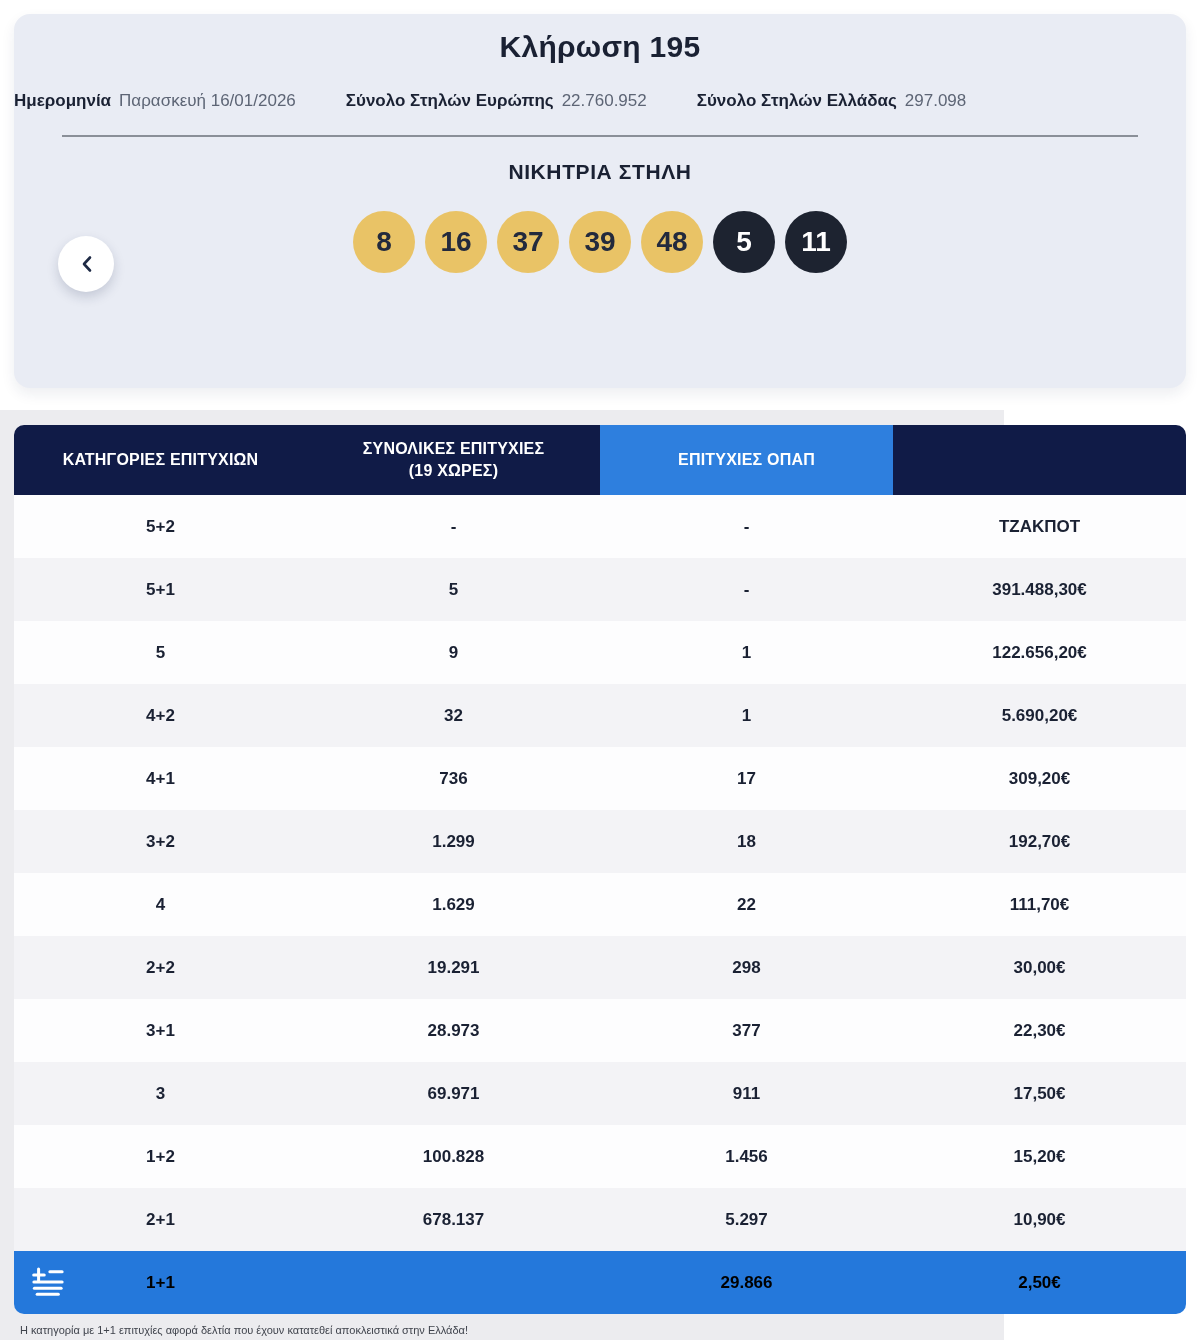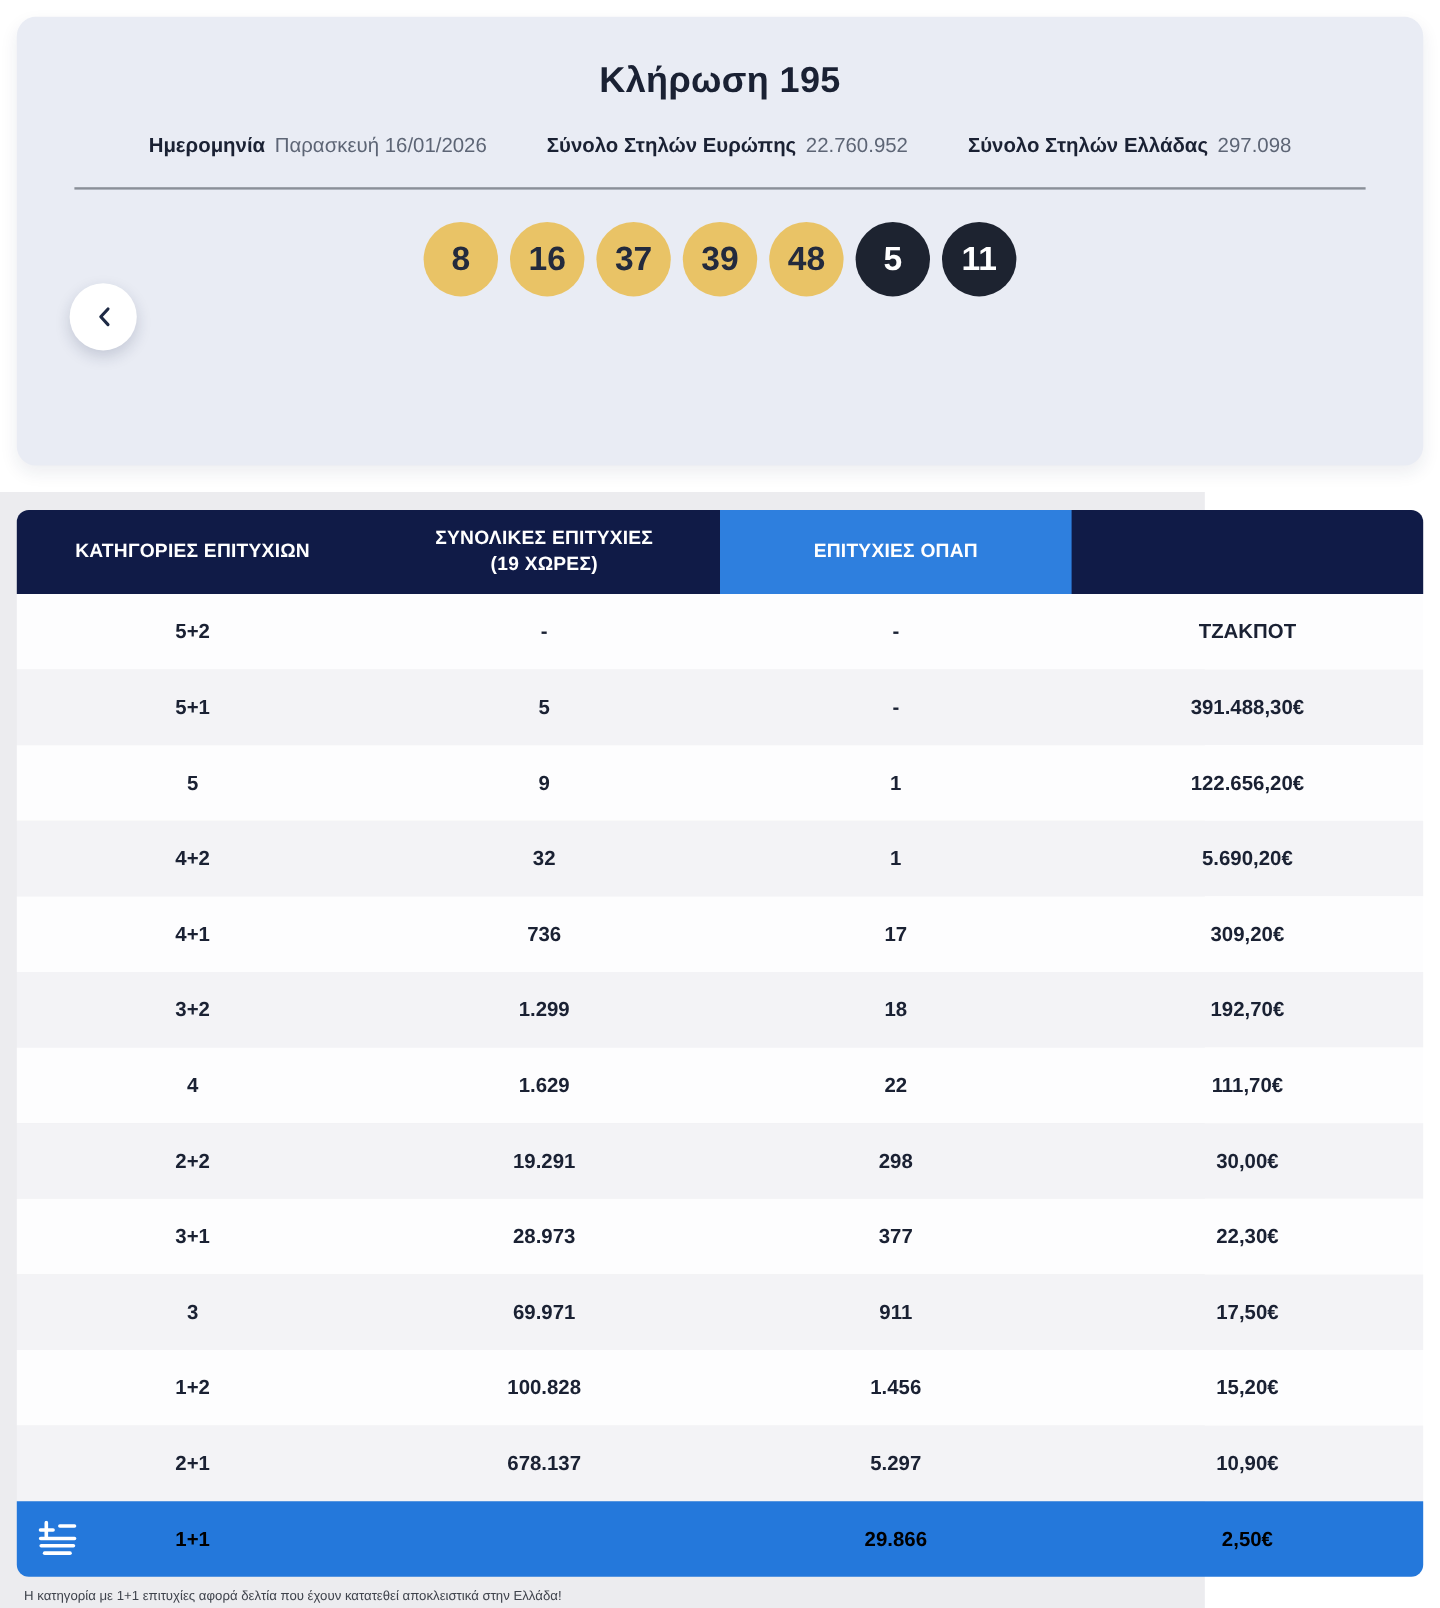--- a/index.html
+++ b/index.html
@@ -11,25 +11,25 @@
     position:relative;
     overflow:hidden;
   }
   
   .card{
     position:absolute;left:14px;top:14px;width:1172px;height:374px;
     background:#E9ECF4;border-radius:16px;
     box-shadow:0 6px 14px rgba(30,40,80,.08);
   }
   .card-title{
-    margin:0;padding-top:37px;text-align:center;
+    margin:0;padding-top:16px;text-align:center;
     font-size:30px;font-weight:bold;color:#1A2133;letter-spacing:.3px;
   }
   .meta-row{
-    margin-top:27px;display:flex;justify-content:center;gap:50px;
+    margin-top:27px;display:flex;justify-content:flex-start;gap:50px;
     font-size:17px;line-height:20px;white-space:nowrap;
   }
   .meta-item{display:flex;gap:8px;}
   .meta-label{font-weight:bold;color:#1A2133;}
   .meta-value{color:#5D6575;}
   .divider{
     margin:24px 48px 0 48px;border:none;border-top:2px solid #8A8F98;height:0;
   }
   .winning-title{
     margin-top:23px;text-align:center;
@@ -103,20 +103,21 @@
         <span class="meta-value">22.760.952</span>
       </div>
       <div class="meta-item">
         <span class="meta-label">Σύνολο Στηλών Ελλάδας</span>
         <span class="meta-value">297.098</span>
       </div>
     </div>
 
   <hr class="divider">
 
+  <div class="winning-title">ΝΙΚΗΤΡΙΑ ΣΤΗΛΗ</div>
 
   <button class="prev-btn">
     <span style="display:flex;">
       <svg width="11" height="18" viewBox="0 0 11 18">
         <path d="M9 2.5 L3 9 L9 15.5" stroke="#1E2A45" stroke-width="2.6" fill="none" stroke-linecap="round" stroke-linejoin="round"></path>
       </svg>
     </span>
   </button>
 
   <div class="balls-row">

